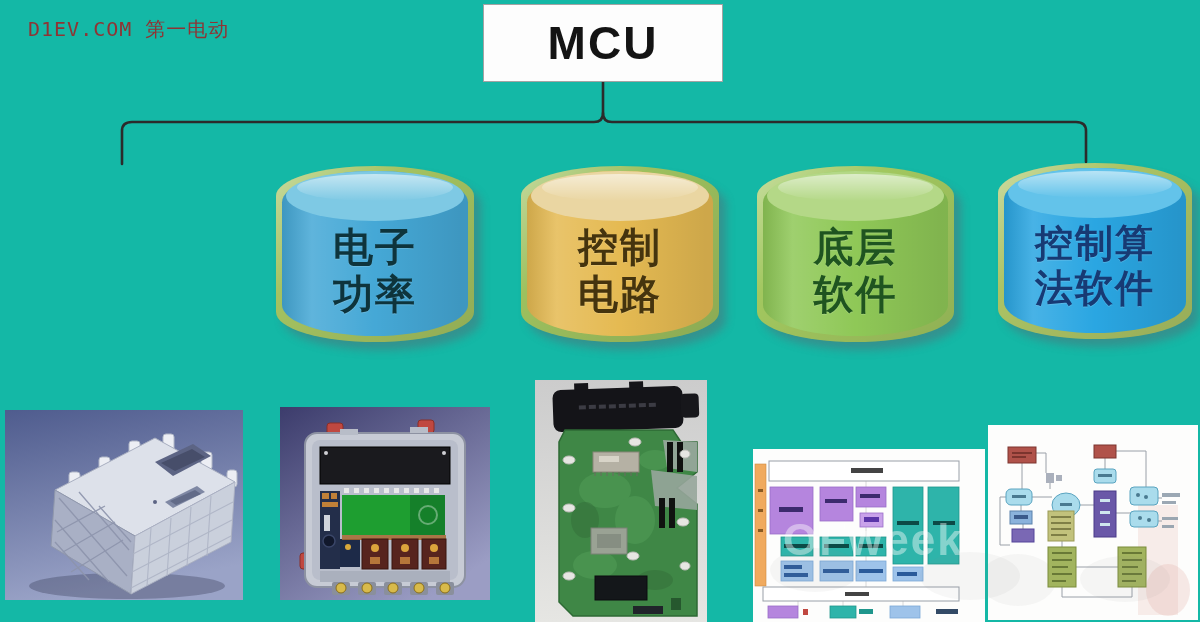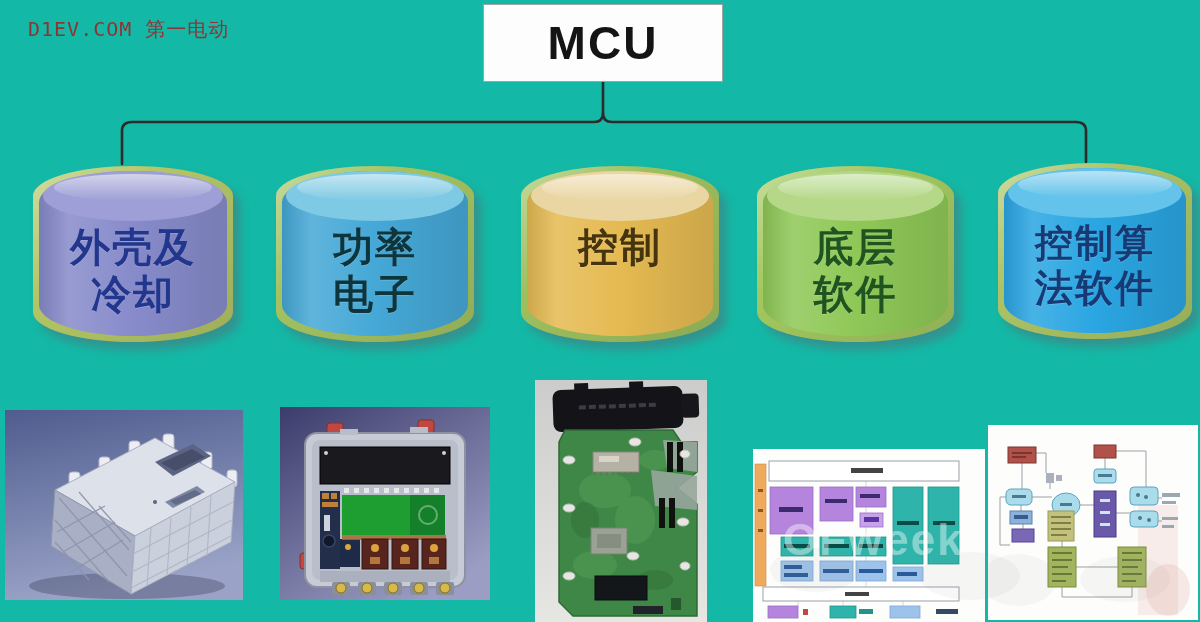--- a/index.html
+++ b/index.html
@@ -48,46 +48,38 @@
 
   <svg class="connector-svg" viewBox="0 0 1200 622" xmlns="http://www.w3.org/2000/svg">
     <path d="M603,82 L603,113 C603,119 600,122 594,122 L132,122 C125,122 122,125 122,131 L122,164" fill="none" stroke="#2b2b2b" stroke-width="2.6" stroke-linecap="round"></path>
     <path d="M603,113 C603,119 606,122 612,122 L1076,122 C1083,122 1086,125 1086,131 L1086,162" fill="none" stroke="#2b2b2b" stroke-width="2.6" stroke-linecap="round"></path>
   </svg>
 
   <div class="mcu-box">
     <span>MCU</span>
   </div>
 
-  <div class="cyl" style="left:33px;width:200px;">
-    <div class="cyl-shell" style="background: rgb(179, 197, 101);"></div>
-    <div class="cyl-body" style="background: rgb(135, 139, 202);"></div>
-    <div class="cyl-top" style="background: rgb(157, 159, 214);"></div>
-    <div class="cyl-label" style="color: rgb(33, 54, 140);">
-      <div>外壳及</div>
-        <div>冷却</div>
-    </div>
-  </div>
 
   <div class="cyl" style="left:276px;width:198px;">
     <div class="cyl-shell" style="background: rgb(164, 194, 96);"></div>
     <div class="cyl-body" style="background: rgb(69, 168, 214);"></div>
     <div class="cyl-top" style="background: rgb(126, 201, 228);"></div>
     <div class="cyl-label" style="color: rgb(14, 52, 60);">
-      <div>功率</div>
-        <div>电子</div>
+      <div>电子</div>
+        <div>功率</div>
     </div>
   </div>
 
   <div class="cyl" style="left:521px;width:198px;">
     <div class="cyl-shell" style="background: rgb(157, 192, 94);"></div>
     <div class="cyl-body" style="background: rgb(229, 186, 82);"></div>
     <div class="cyl-top" style="background: rgb(234, 214, 162);"></div>
     <div class="cyl-label" style="color: rgb(69, 52, 14);">
       <div>控制</div>
+        <div>电路</div>
     </div>
   </div>
 
   <div class="cyl" style="left:757px;width:197px;">
     <div class="cyl-shell" style="background: rgb(162, 199, 95);"></div>
     <div class="cyl-body" style="background: rgb(143, 200, 87);"></div>
     <div class="cyl-top" style="background: rgb(180, 216, 135);"></div>
     <div class="cyl-label" style="color: rgb(31, 84, 32);">
       <div>底层</div>
         <div>软件</div>

